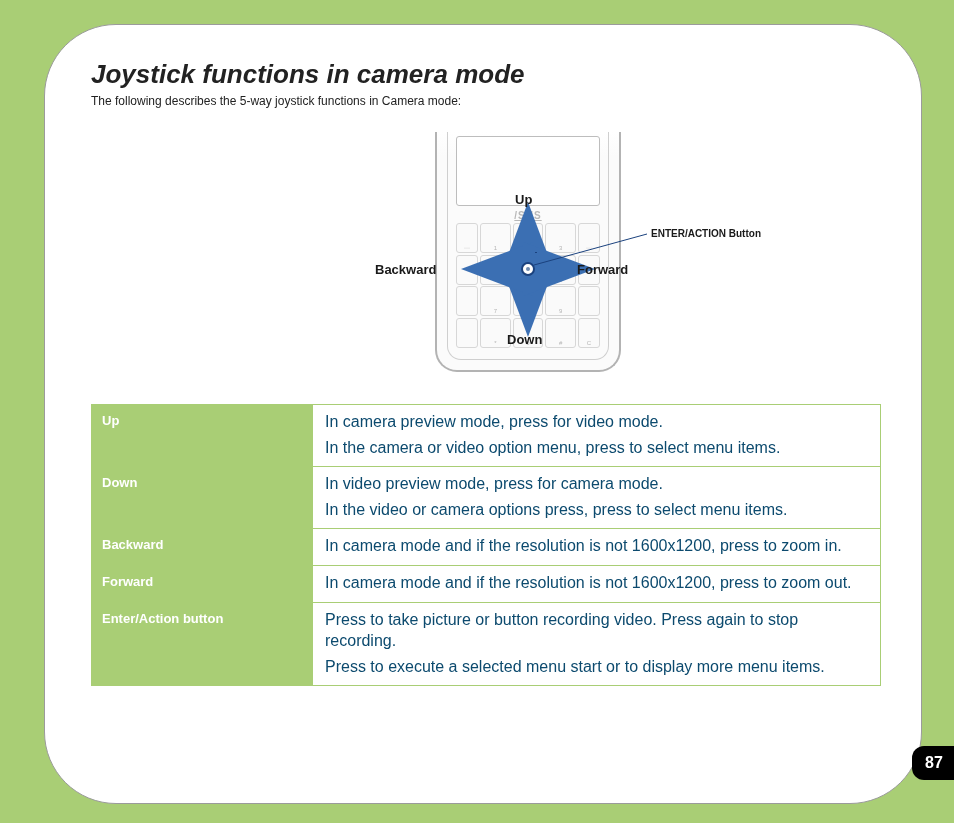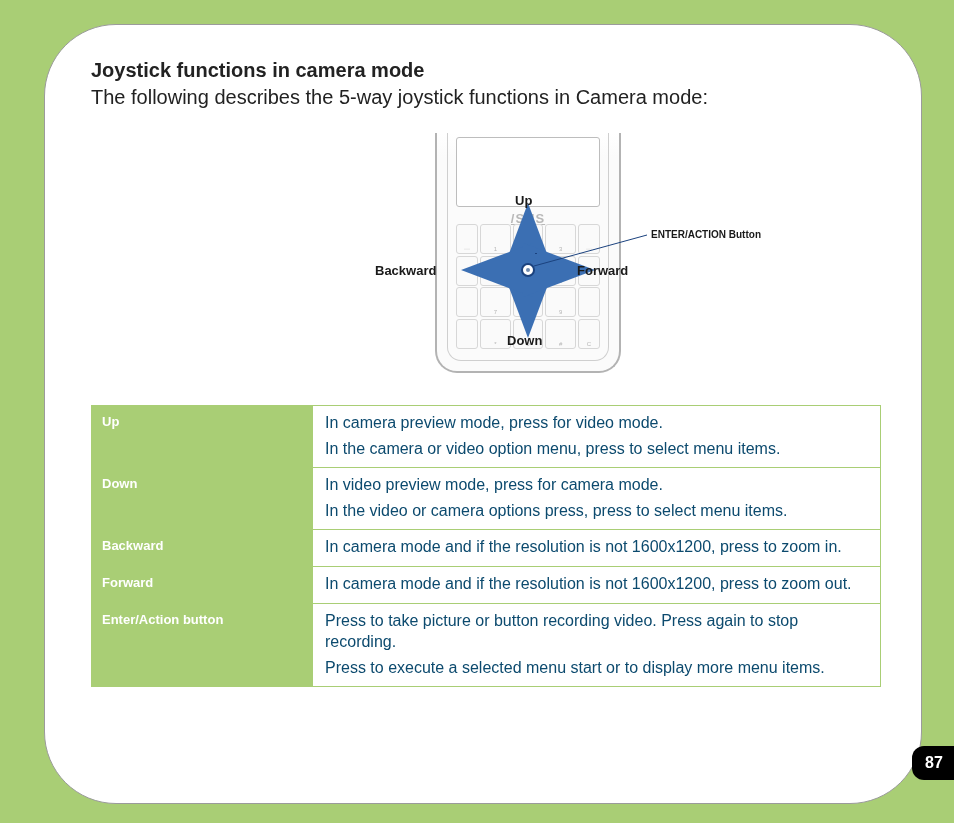--- a/index.html
+++ b/index.html
@@ -22,27 +22,28 @@
     width: 878px;
     height: 780px;
     background: #ffffff;
     border: 1px solid #9b9b9b;
     border-radius: 72px;
     box-sizing: border-box;
     padding: 34px 40px 40px 46px;
     overflow: hidden;
   }
   h1.title {
-    font-size: 20px;
+    font-size: 26px;
     margin: 0 0 4px 0;
     font-weight: bold;
     color: #222;
+    font-style: italic;
   }
   .intro {
-    font-size: 20px;
+    font-size: 12px;
     color: #222;
     margin: 0 0 24px 0;
   }
   
   .diagram {
     position: relative;
     width: 100%;
     height: 240px;
     margin-bottom: 32px;
   }
@@ -78,21 +79,21 @@
     height: 68px;
     border: 1px solid #bdbdbd;
     border-radius: 3px;
     background: #fff;
   }
   .brand {
     position: absolute;
     top: 78px;
     left: 0; right: 0;
     text-align: center;
-    font-size: 13px;
+    font-size: 10px;
     letter-spacing: 1px;
     color: #b8b8b8;
     font-weight: bold;
     text-decoration: underline;
   }
   .keys {
     position: absolute;
     left: 8px;
     right: 8px;
     bottom: 10px;

